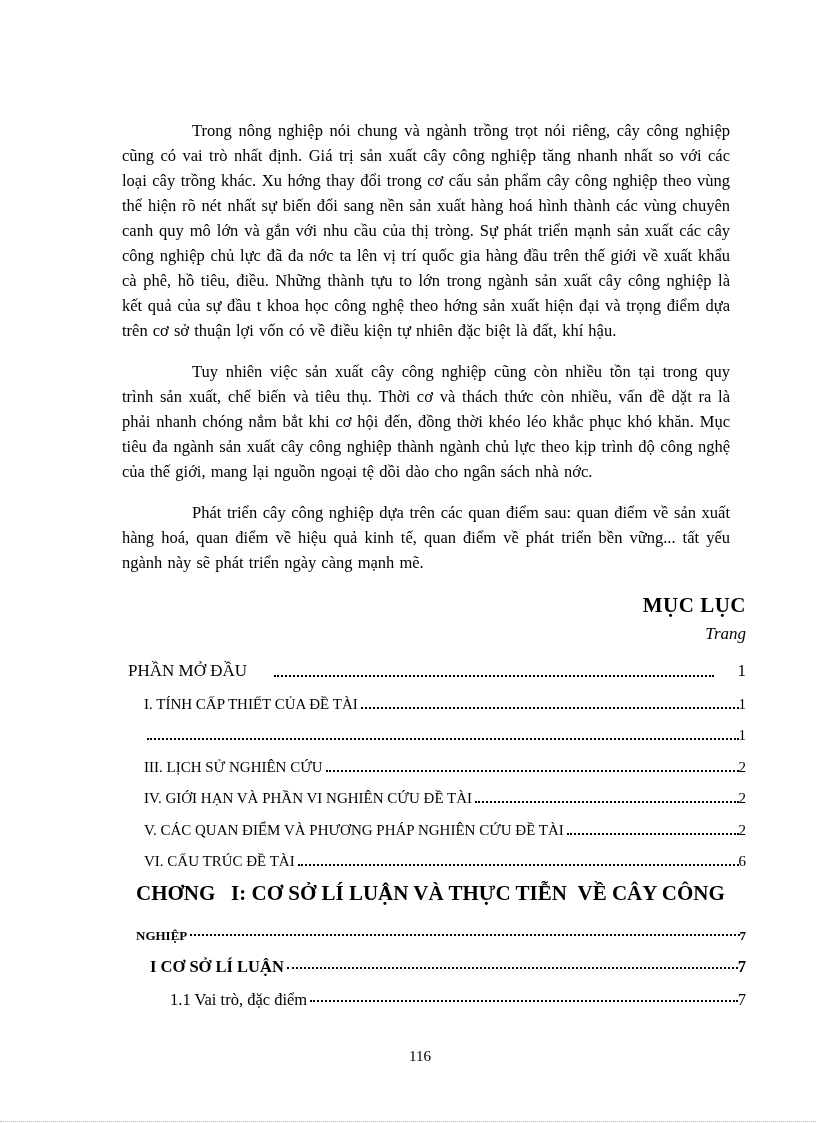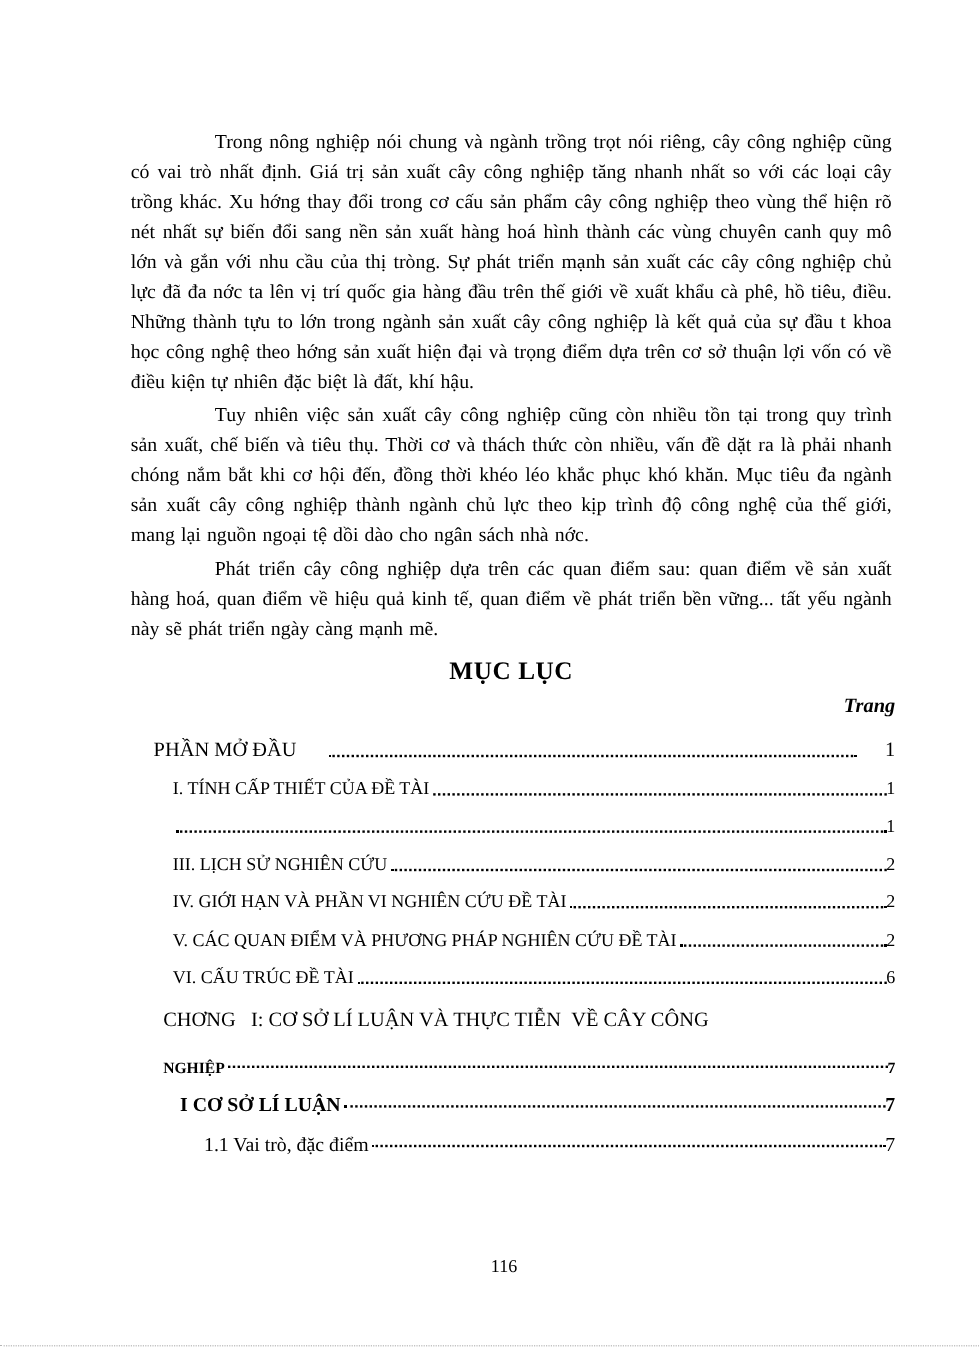--- a/index.html
+++ b/index.html
@@ -15,35 +15,35 @@
     position: absolute;
     left: 106px; top: 102px;
     width: 640px;
   }
   
   .para {
     font-size: 16.5px;
     line-height: 25px;
     text-align: justify;
     text-indent: 70px;
-    margin: 3px;
+    margin: 16px;
     word-spacing: 1px;
   }
   
   .toc-title {
-    text-align: center;
+    text-align: right;
     font-weight: bold;
     font-size: 21px;
     letter-spacing: 0.5px;
     margin-top: 9px;
     line-height: 28px;
   }
   .toc-trang {
     text-align: right;
-    font-weight: bold;
+    font-weight: normal;
     font-style: italic;
     font-size: 17px;
     line-height: 26px;
     margin: 2px 0 2px 0;
   }
   
   .toc-row {
     display: flex;
     align-items: flex-end;
     height: 32px;
@@ -54,21 +54,21 @@
     flex: 1 1 auto;
     border-bottom: 2px dotted #000;
     margin-left: 3px;
     min-width: 20px;
   }
   .leader.base { margin-bottom: 4px; }
   .leader.mid  { margin-bottom: 8px; }
   
   .row-part  { padding-left: 22px; font-weight: normal; font-size: 17px; gap: 24px; }
   .row-roman { padding-left: 38px; font-size: 15px; height: 31.5px; }
-  .row-chap1 { padding-left: 30px; font-weight: normal; font-size: 17px; height: 36px; align-items: flex-end; display: flex; }
+  .row-chap1 { padding-left: 30px; font-weight: bold; font-size: 21px; height: 36px; align-items: flex-end; display: flex; }
   .row-chap2 { padding-left: 30px; font-weight: bold; font-size: 13px; height: 38px; }
   .row-sec   { padding-left: 44px; font-weight: bold; font-size: 16.5px; height: 33px; }
   .row-sub   { padding-left: 64px; font-size: 16.5px; height: 33px; align-items: flex-end; }
   
   .page-number {
     position: absolute;
     top: 1048px; left: 0; right: 0;
     text-align: center;
     font-size: 15px;
     padding-left: 24px;

